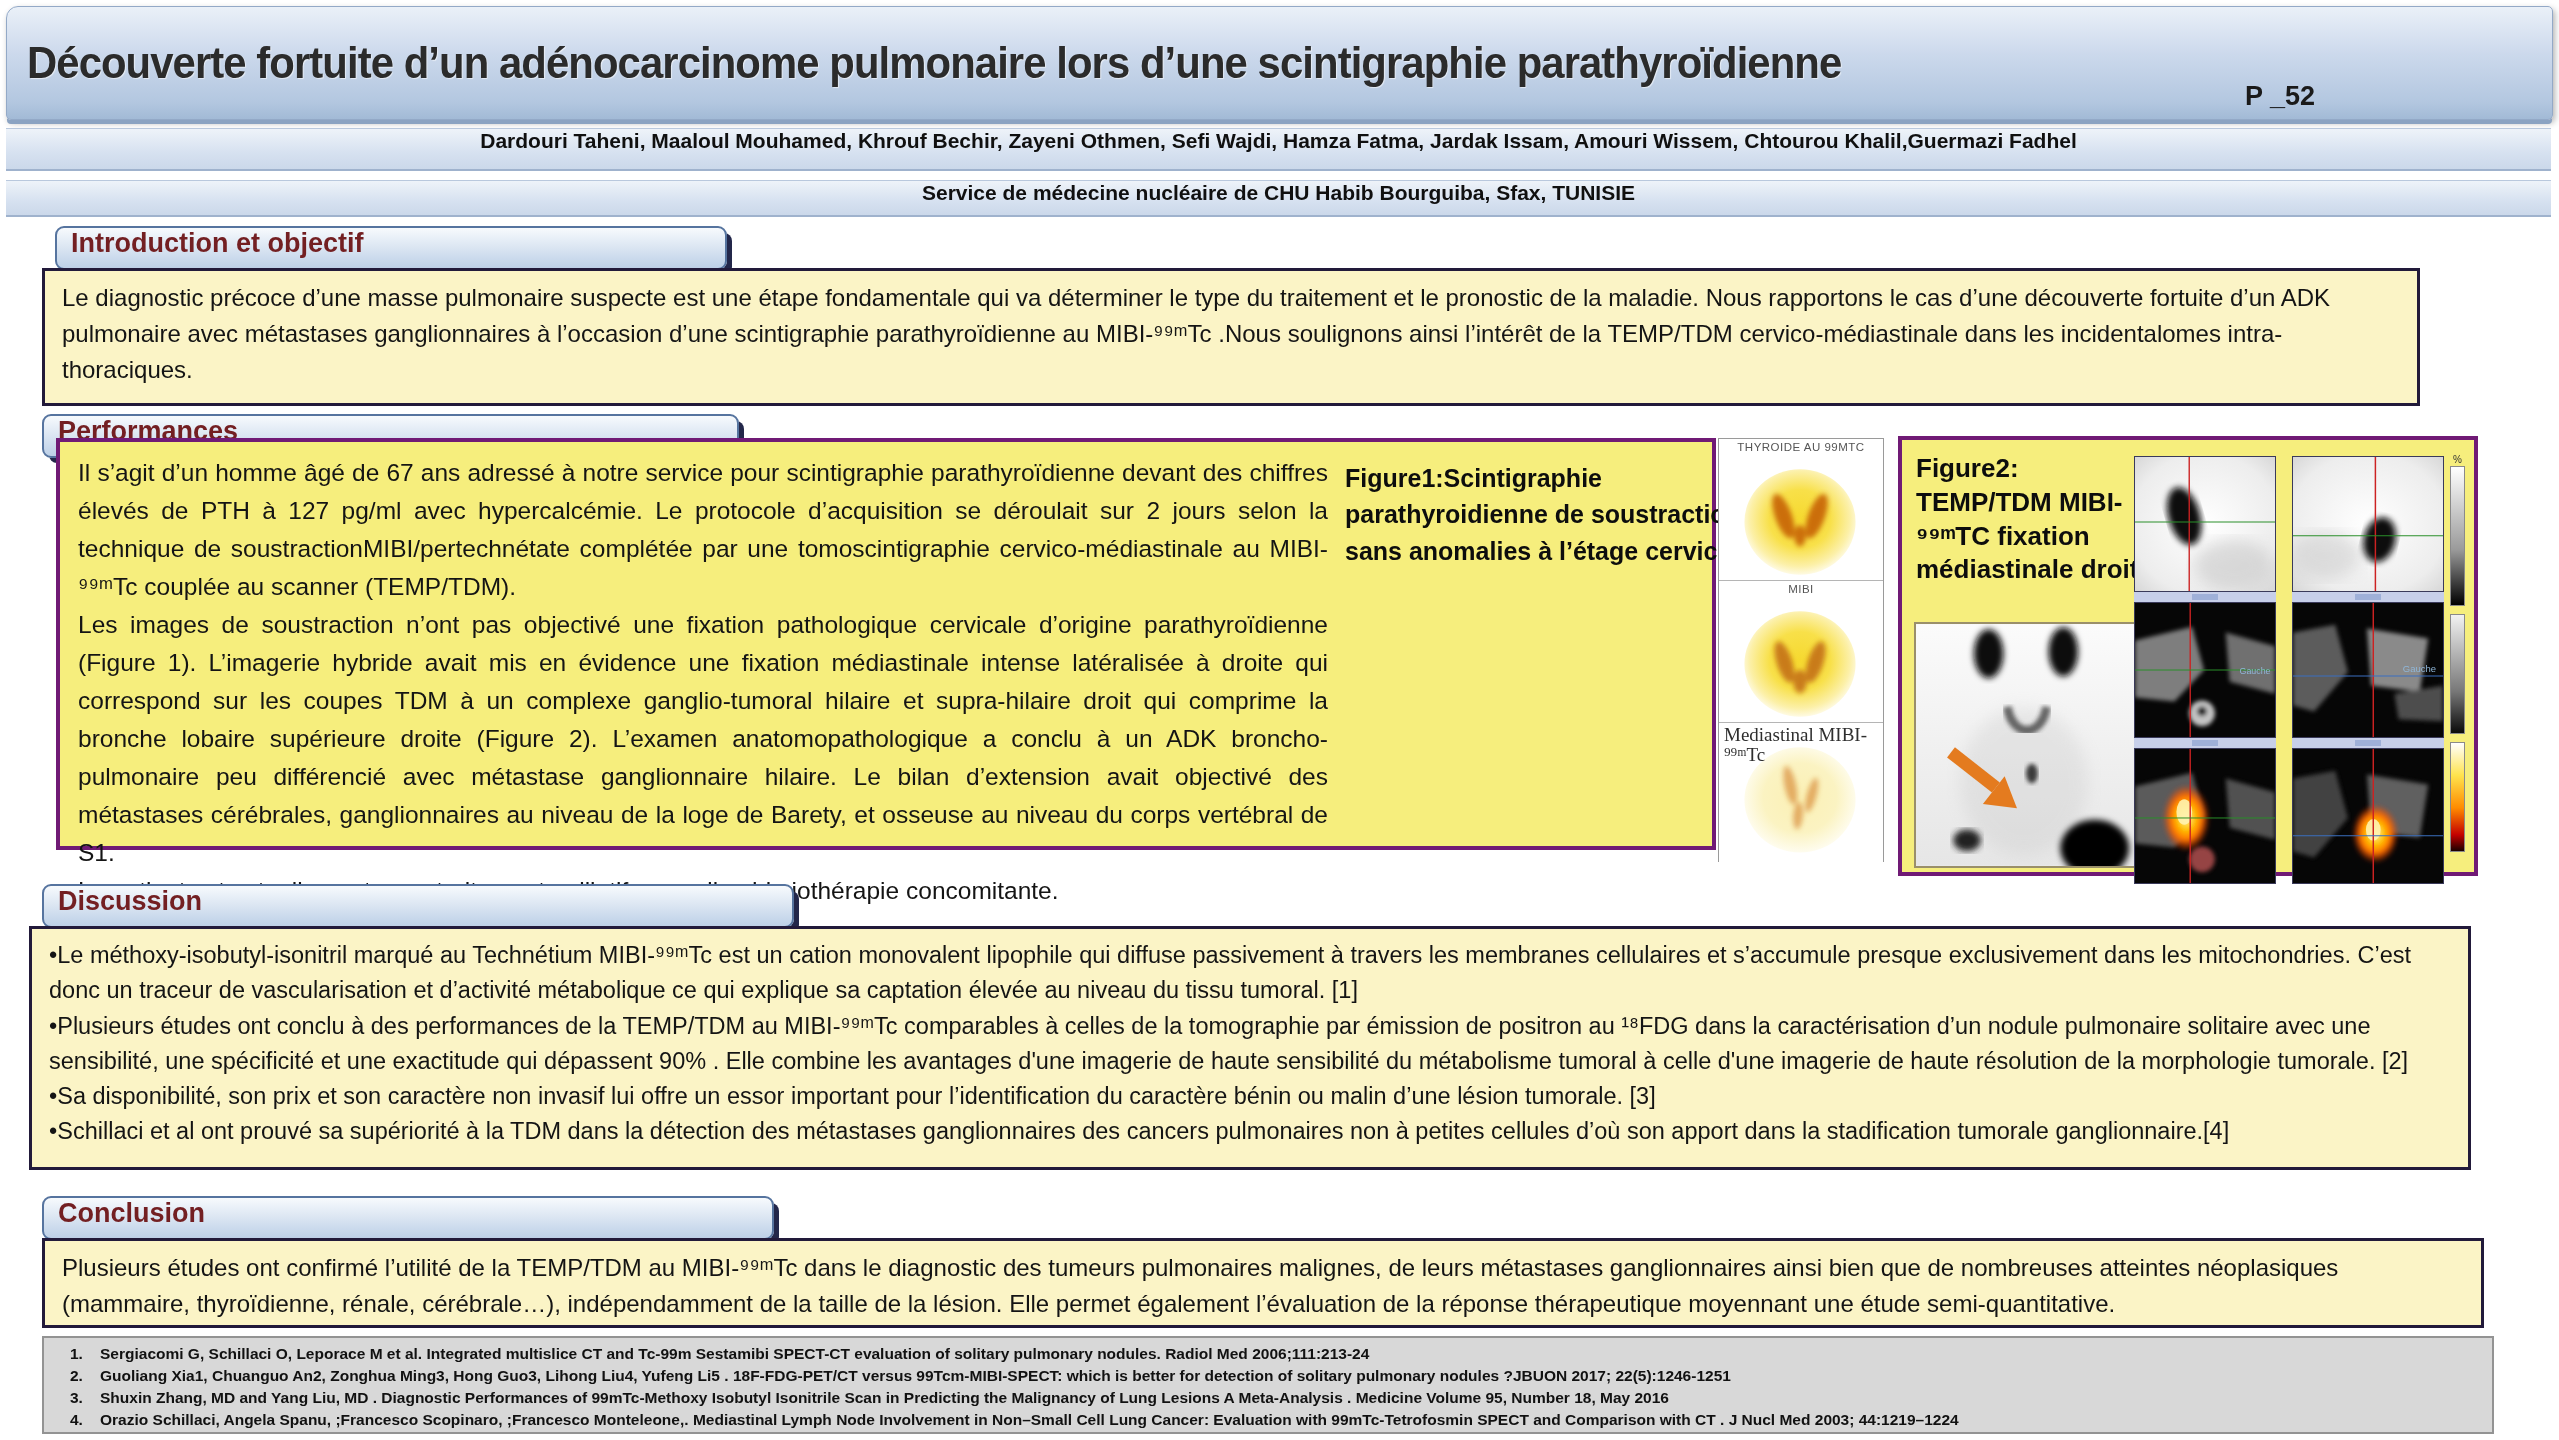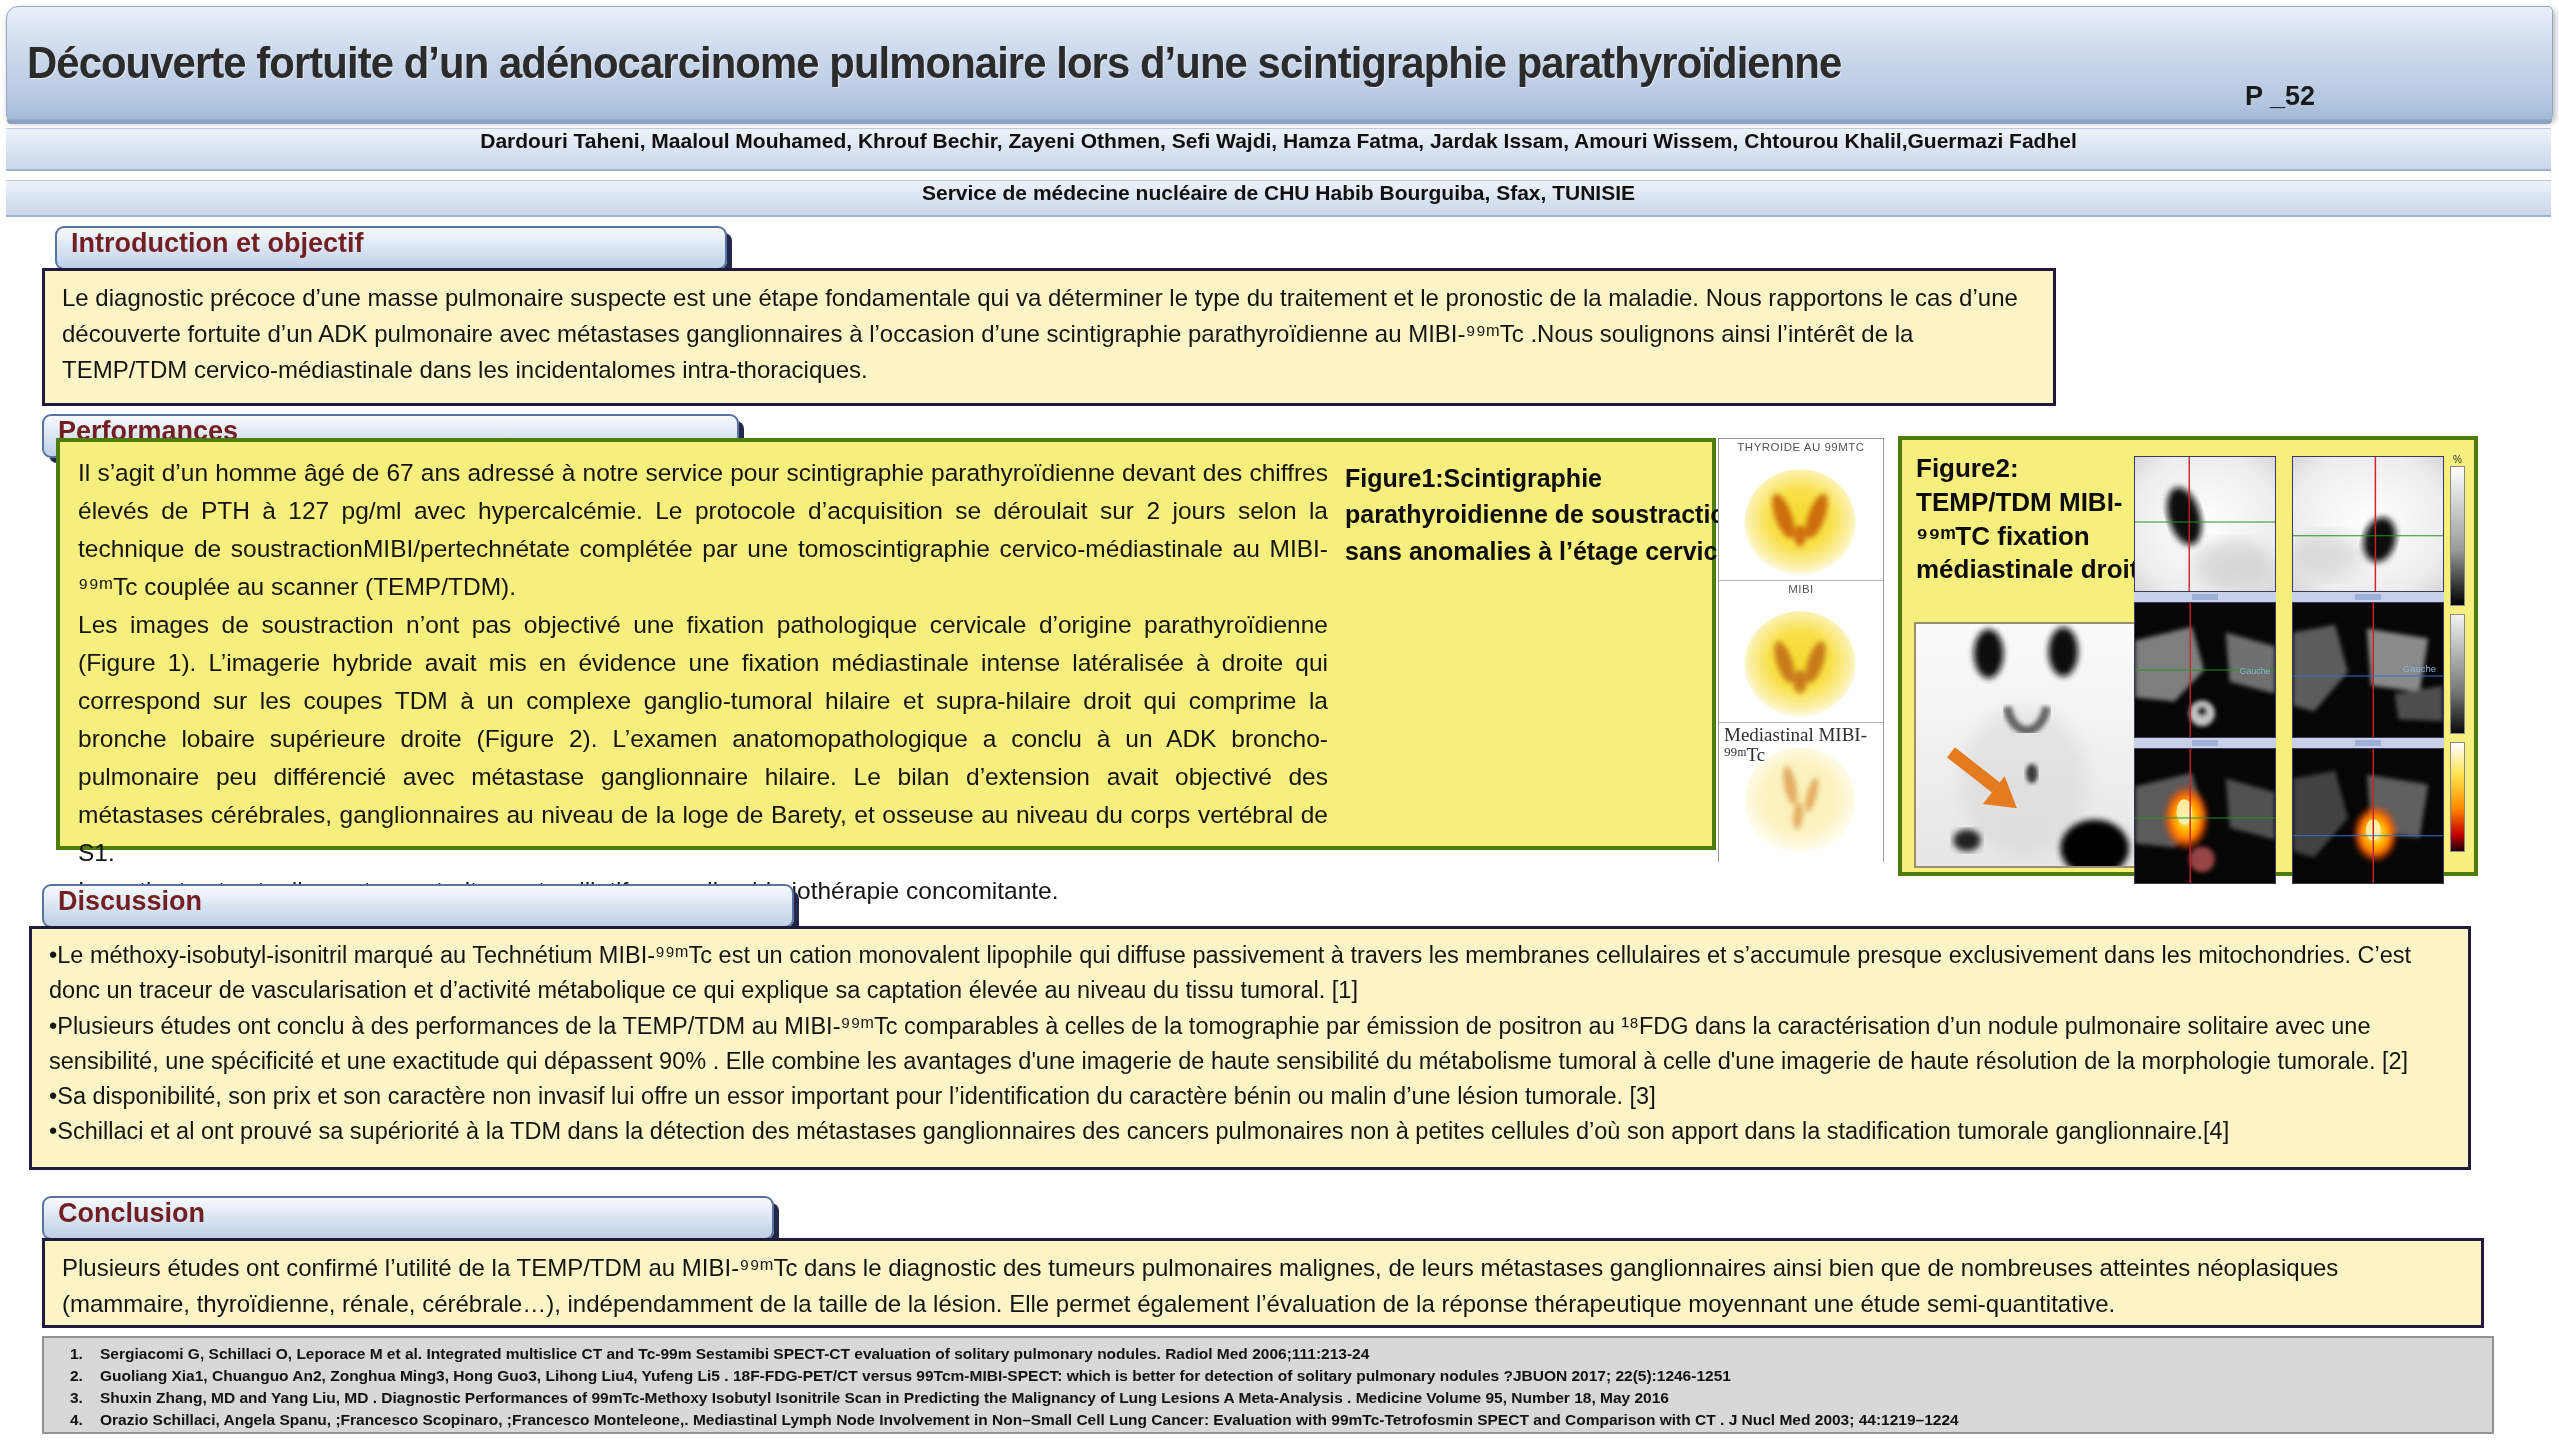--- a/index.html
+++ b/index.html
@@ -24,21 +24,21 @@
 
   
   .sec-h{position:absolute;height:40px;border-radius:9px;
     background:linear-gradient(180deg,#f7fafd 0%,#dde7f3 45%,#bdd0e7 100%);
     border:2px solid #56749f;box-shadow:6px 6px 0 -1px #23274a;
     display:flex;align-items:flex-start;padding:0 14px;font-weight:bold;font-size:27px;color:#731f22;}
 
   
   .pale-box{position:absolute;background:#fbf4c6;border:3px solid #221a3a;
     padding:9px 17px;font-size:24px;line-height:1.5;color:#141414;box-sizing:border-box;}
-  .bright-box{position:absolute;background:#f6ee7d;border:4px solid #4d7c0f;box-sizing:border-box;}
+  .bright-box{position:absolute;background:#f6ee7d;border:4px solid #701a75;box-sizing:border-box;}
 
   .obs-text{position:absolute;left:18px;top:12px;width:1250px;font-size:24.5px;
     line-height:1.55;text-align:justify;color:#141414;}
   .obs-text p{margin:0;}
 
   .fig1-caption{position:absolute;left:1285px;top:18px;width:400px;font-weight:bold;
     font-size:25px;line-height:1.45;color:#0d0d0d;}
 
   .disc-text p{margin:0;}
   .concl-text{font-size:24px;line-height:1.5;}
@@ -140,21 +140,21 @@
   <div class="band authors-band">
     <span>Dardouri Taheni, Maaloul Mouhamed, Khrouf Bechir, Zayeni Othmen, Sefi Wajdi, Hamza Fatma,  Jardak Issam, Amouri Wissem, Chtourou Khalil,Guermazi Fadhel</span>
   </div>
   <div class="band service-band">
     <span>Service de médecine nucléaire de CHU Habib Bourguiba, Sfax, TUNISIE</span>
   </div>
 
   <div class="sec-h" style="left:55px;top:226px;width:640px;">
     <span>Introduction et objectif</span>
   </div>
-  <div class="pale-box" style="left:42px;top:268px;width:2014px;height:138px;">
+  <div class="pale-box" style="left:42px;top:268px;width:2378px;height:138px;">
     <span>Le diagnostic précoce d’une masse pulmonaire suspecte est une étape fondamentale qui va déterminer le type du traitement et le pronostic de la maladie. Nous rapportons le cas d’une découverte fortuite d’un ADK pulmonaire avec métastases ganglionnaires  à l’occasion d’une scintigraphie parathyroïdienne au MIBI-⁹⁹ᵐTc .Nous soulignons ainsi l’intérêt de la TEMP/TDM cervico-médiastinale  dans les incidentalomes intra-thoraciques.</span>
   </div>
 
   <div class="sec-h" style="left:42px;top:414px;width:665px;">
     <span>Performances</span>
   </div>
   <div class="bright-box" style="left:56px;top:438px;width:1660px;height:412px;">
     <div class="obs-text">
       <p>Il s’agit d’un homme âgé de 67 ans adressé à notre service pour scintigraphie parathyroïdienne devant des chiffres élevés de PTH à 127 pg/ml avec hypercalcémie. Le protocole d’acquisition se déroulait sur 2 jours selon la technique de soustractionMIBI/pertechnétate complétée par une tomoscintigraphie cervico-médiastinale au MIBI-⁹⁹ᵐTc  couplée au scanner (TEMP/TDM).</p>
       <p>Les images de soustraction n’ont pas objectivé une fixation pathologique cervicale d’origine parathyroïdienne (Figure 1). L’imagerie hybride avait mis en évidence une fixation médiastinale intense latéralisée à droite qui correspond sur les coupes TDM à un complexe  ganglio-tumoral hilaire et supra-hilaire droit qui comprime la bronche lobaire supérieure droite (Figure 2). L’examen anatomopathologique a conclu à un ADK broncho-pulmonaire peu différencié  avec métastase ganglionnaire hilaire. Le bilan d’extension avait objectivé des métastases cérébrales, ganglionnaires au niveau de la loge de Barety, et osseuse au niveau du corps vertébral de S1.</p>

